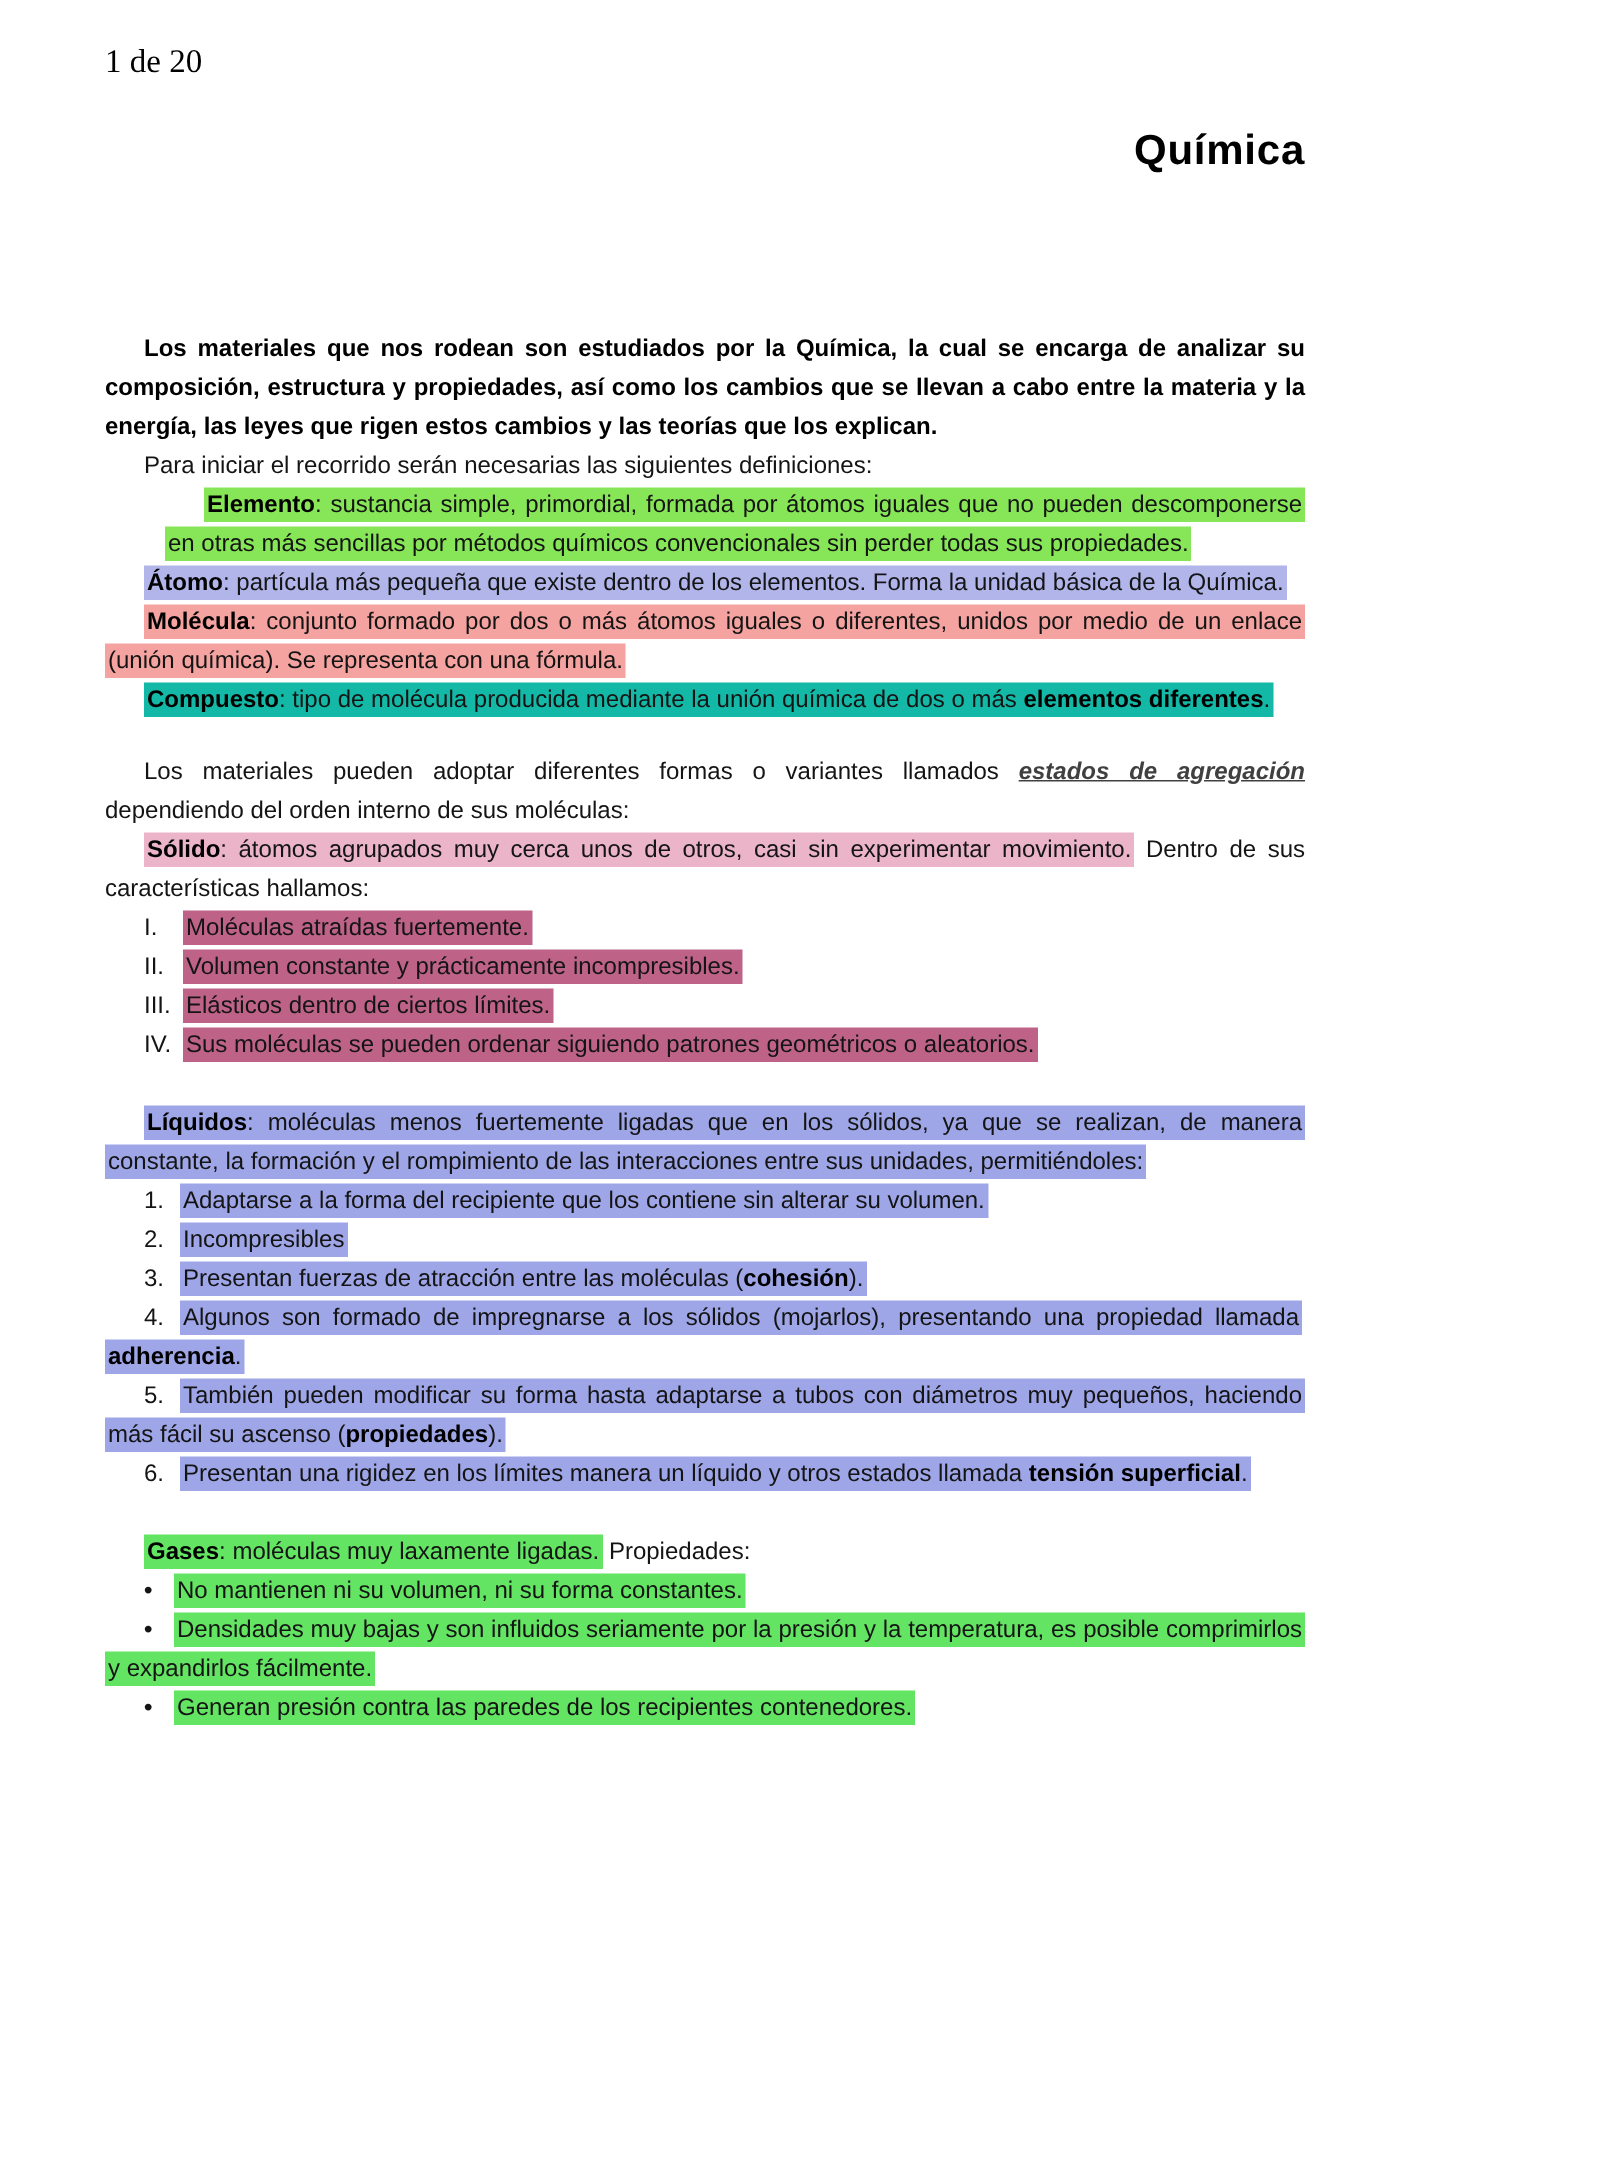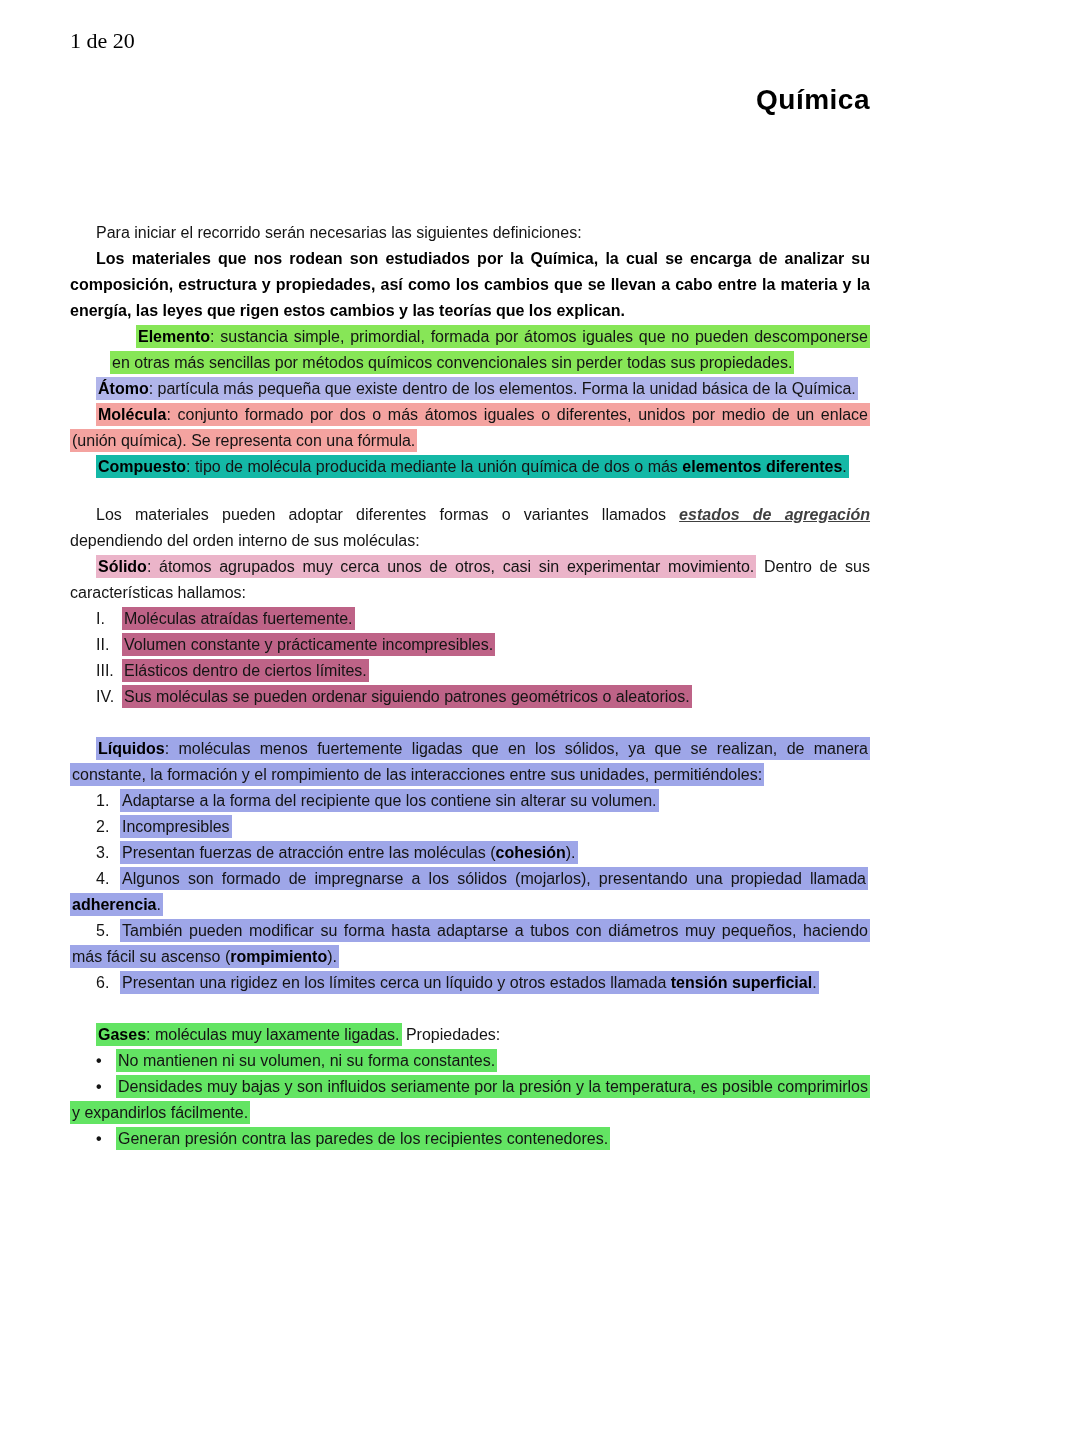--- a/index.html
+++ b/index.html
@@ -47,23 +47,23 @@
 </style>
 </head>
 <body>
 
 <div class="page">
 
   <div class="page-number">1 de 20</div>
 
   <h1 class="title">Química</h1>
 
+  <p class="para bold">Los materiales que nos rodean son estudiados por la Química, la cual se encarga de analizar su composición, estructura y propiedades, así como los cambios que se llevan a cabo entre la materia y la energía, las leyes que rigen estos cambios y las teorías que los explican.</p>
+
   <p class="para">Para iniciar el recorrido serán necesarias las siguientes definiciones:</p>
-
-  <p class="para bold">Los materiales que nos rodean son estudiados por la Química, la cual se encarga de analizar su composición, estructura y propiedades, así como los cambios que se llevan a cabo entre la materia y la energía, las leyes que rigen estos cambios y las teorías que los explican.</p>
 
   <p class="para"><span class="hl" style="background-color: rgb(135, 230, 87); margin-left: 40px;"><strong>Elemento</strong><span>: sustancia simple, primordial, formada por átomos iguales que no pueden descomponerse en otras más sencillas por métodos químicos convencionales sin perder todas sus propiedades.</span></span></p>
 
   <p class="para"><span class="hl" style="background-color: rgb(177, 181, 234);"><strong>Átomo</strong><span>: partícula más pequeña que existe dentro de los elementos. Forma la unidad básica de la Química.</span></span></p>
 
   <p class="para"><span class="hl" style="background-color: rgb(244, 163, 160);"><strong>Molécula</strong><span>: conjunto formado por dos o más átomos iguales o diferentes, unidos por medio de un enlace (unión química). Se representa con una fórmula.</span></span></p>
 
   <p class="para"><span class="hl" style="background-color: #14b8a6;"><strong>Compuesto</strong><span>: tipo de molécula producida mediante la unión química de dos o más </span><strong>elementos diferentes</strong><span>.</span></span></p>
 
   <p class="para gap-lg"><span>Los materiales pueden adoptar diferentes formas o variantes llamados </span><span class="em-ital">estados de agregación</span><span> dependiendo del orden interno de sus moléculas:</span></p>
@@ -74,22 +74,22 @@
   <p class="para"><span class="marker roman">II.</span><span class="hl" style="background-color: rgb(190, 99, 135);"><span>Volumen constante y prácticamente incompresibles.</span></span></p>
   <p class="para"><span class="marker roman">III.</span><span class="hl" style="background-color: rgb(190, 99, 135);"><span>Elásticos dentro de ciertos límites.</span></span></p>
   <p class="para"><span class="marker roman">IV.</span><span class="hl" style="background-color: rgb(190, 99, 135);"><span>Sus moléculas se pueden ordenar siguiendo patrones geométricos o aleatorios.</span></span></p>
 
   <p class="para gap-xl"><span class="hl" style="background-color: rgb(158, 166, 232);"><strong>Líquidos</strong><span>: moléculas menos fuertemente ligadas que en los sólidos, ya que se realizan, de manera constante, la formación y el rompimiento de las interacciones entre sus unidades, permitiéndoles:</span></span></p>
 
   <p class="para"><span class="marker num">1.</span><span class="hl" style="background-color: rgb(158, 166, 232);"><span>Adaptarse a la forma del recipiente que los contiene sin alterar su volumen.</span><strong></strong><span></span></span></p>
   <p class="para"><span class="marker num">2.</span><span class="hl" style="background-color: rgb(158, 166, 232);"><span>Incompresibles</span><strong></strong><span></span></span></p>
   <p class="para"><span class="marker num">3.</span><span class="hl" style="background-color: rgb(158, 166, 232);"><span>Presentan fuerzas de atracción entre las moléculas (</span><strong>cohesión</strong><span>).</span></span></p>
   <p class="para"><span class="marker num">4.</span><span class="hl" style="background-color: rgb(158, 166, 232);"><span>Algunos son formado de impregnarse a los sólidos (mojarlos), presentando una propiedad llamada </span><strong>adherencia</strong><span>.</span></span></p>
-  <p class="para"><span class="marker num">5.</span><span class="hl" style="background-color: rgb(158, 166, 232);"><span>También pueden modificar su forma hasta adaptarse a tubos con diámetros muy pequeños, haciendo más fácil su ascenso (</span><strong>rompimiento</strong><span>).</span></span></p>
-  <p class="para"><span class="marker num">6.</span><span class="hl" style="background-color: rgb(158, 166, 232);"><span>Presentan una rigidez en los límites cerca un líquido y otros estados llamada </span><strong>tensión superficial</strong><span>.</span></span></p>
+  <p class="para"><span class="marker num">5.</span><span class="hl" style="background-color: rgb(158, 166, 232);"><span>También pueden modificar su forma hasta adaptarse a tubos con diámetros muy pequeños, haciendo más fácil su ascenso (</span><strong>propiedades</strong><span>).</span></span></p>
+  <p class="para"><span class="marker num">6.</span><span class="hl" style="background-color: rgb(158, 166, 232);"><span>Presentan una rigidez en los límites manera un líquido y otros estados llamada </span><strong>tensión superficial</strong><span>.</span></span></p>
 
   <p class="para gap-xl"><span class="hl" style="background-color: rgb(99, 228, 99);"><strong>Gases</strong><span>: moléculas muy laxamente ligadas.</span></span><span> Propiedades:</span></p>
 
   <p class="para"><span class="marker bullet">•</span><span class="hl" style="background-color: rgb(99, 228, 99);"><span>No mantienen ni su volumen, ni su forma constantes.</span></span></p>
   <p class="para"><span class="marker bullet">•</span><span class="hl" style="background-color: rgb(99, 228, 99);"><span>Densidades muy bajas y son influidos seriamente por la presión y la temperatura, es posible comprimirlos y expandirlos fácilmente.</span></span></p>
   <p class="para"><span class="marker bullet">•</span><span class="hl" style="background-color: rgb(99, 228, 99);"><span>Generan presión contra las paredes de los recipientes contenedores.</span></span></p>
 
 </div>
 
 </body></html>

